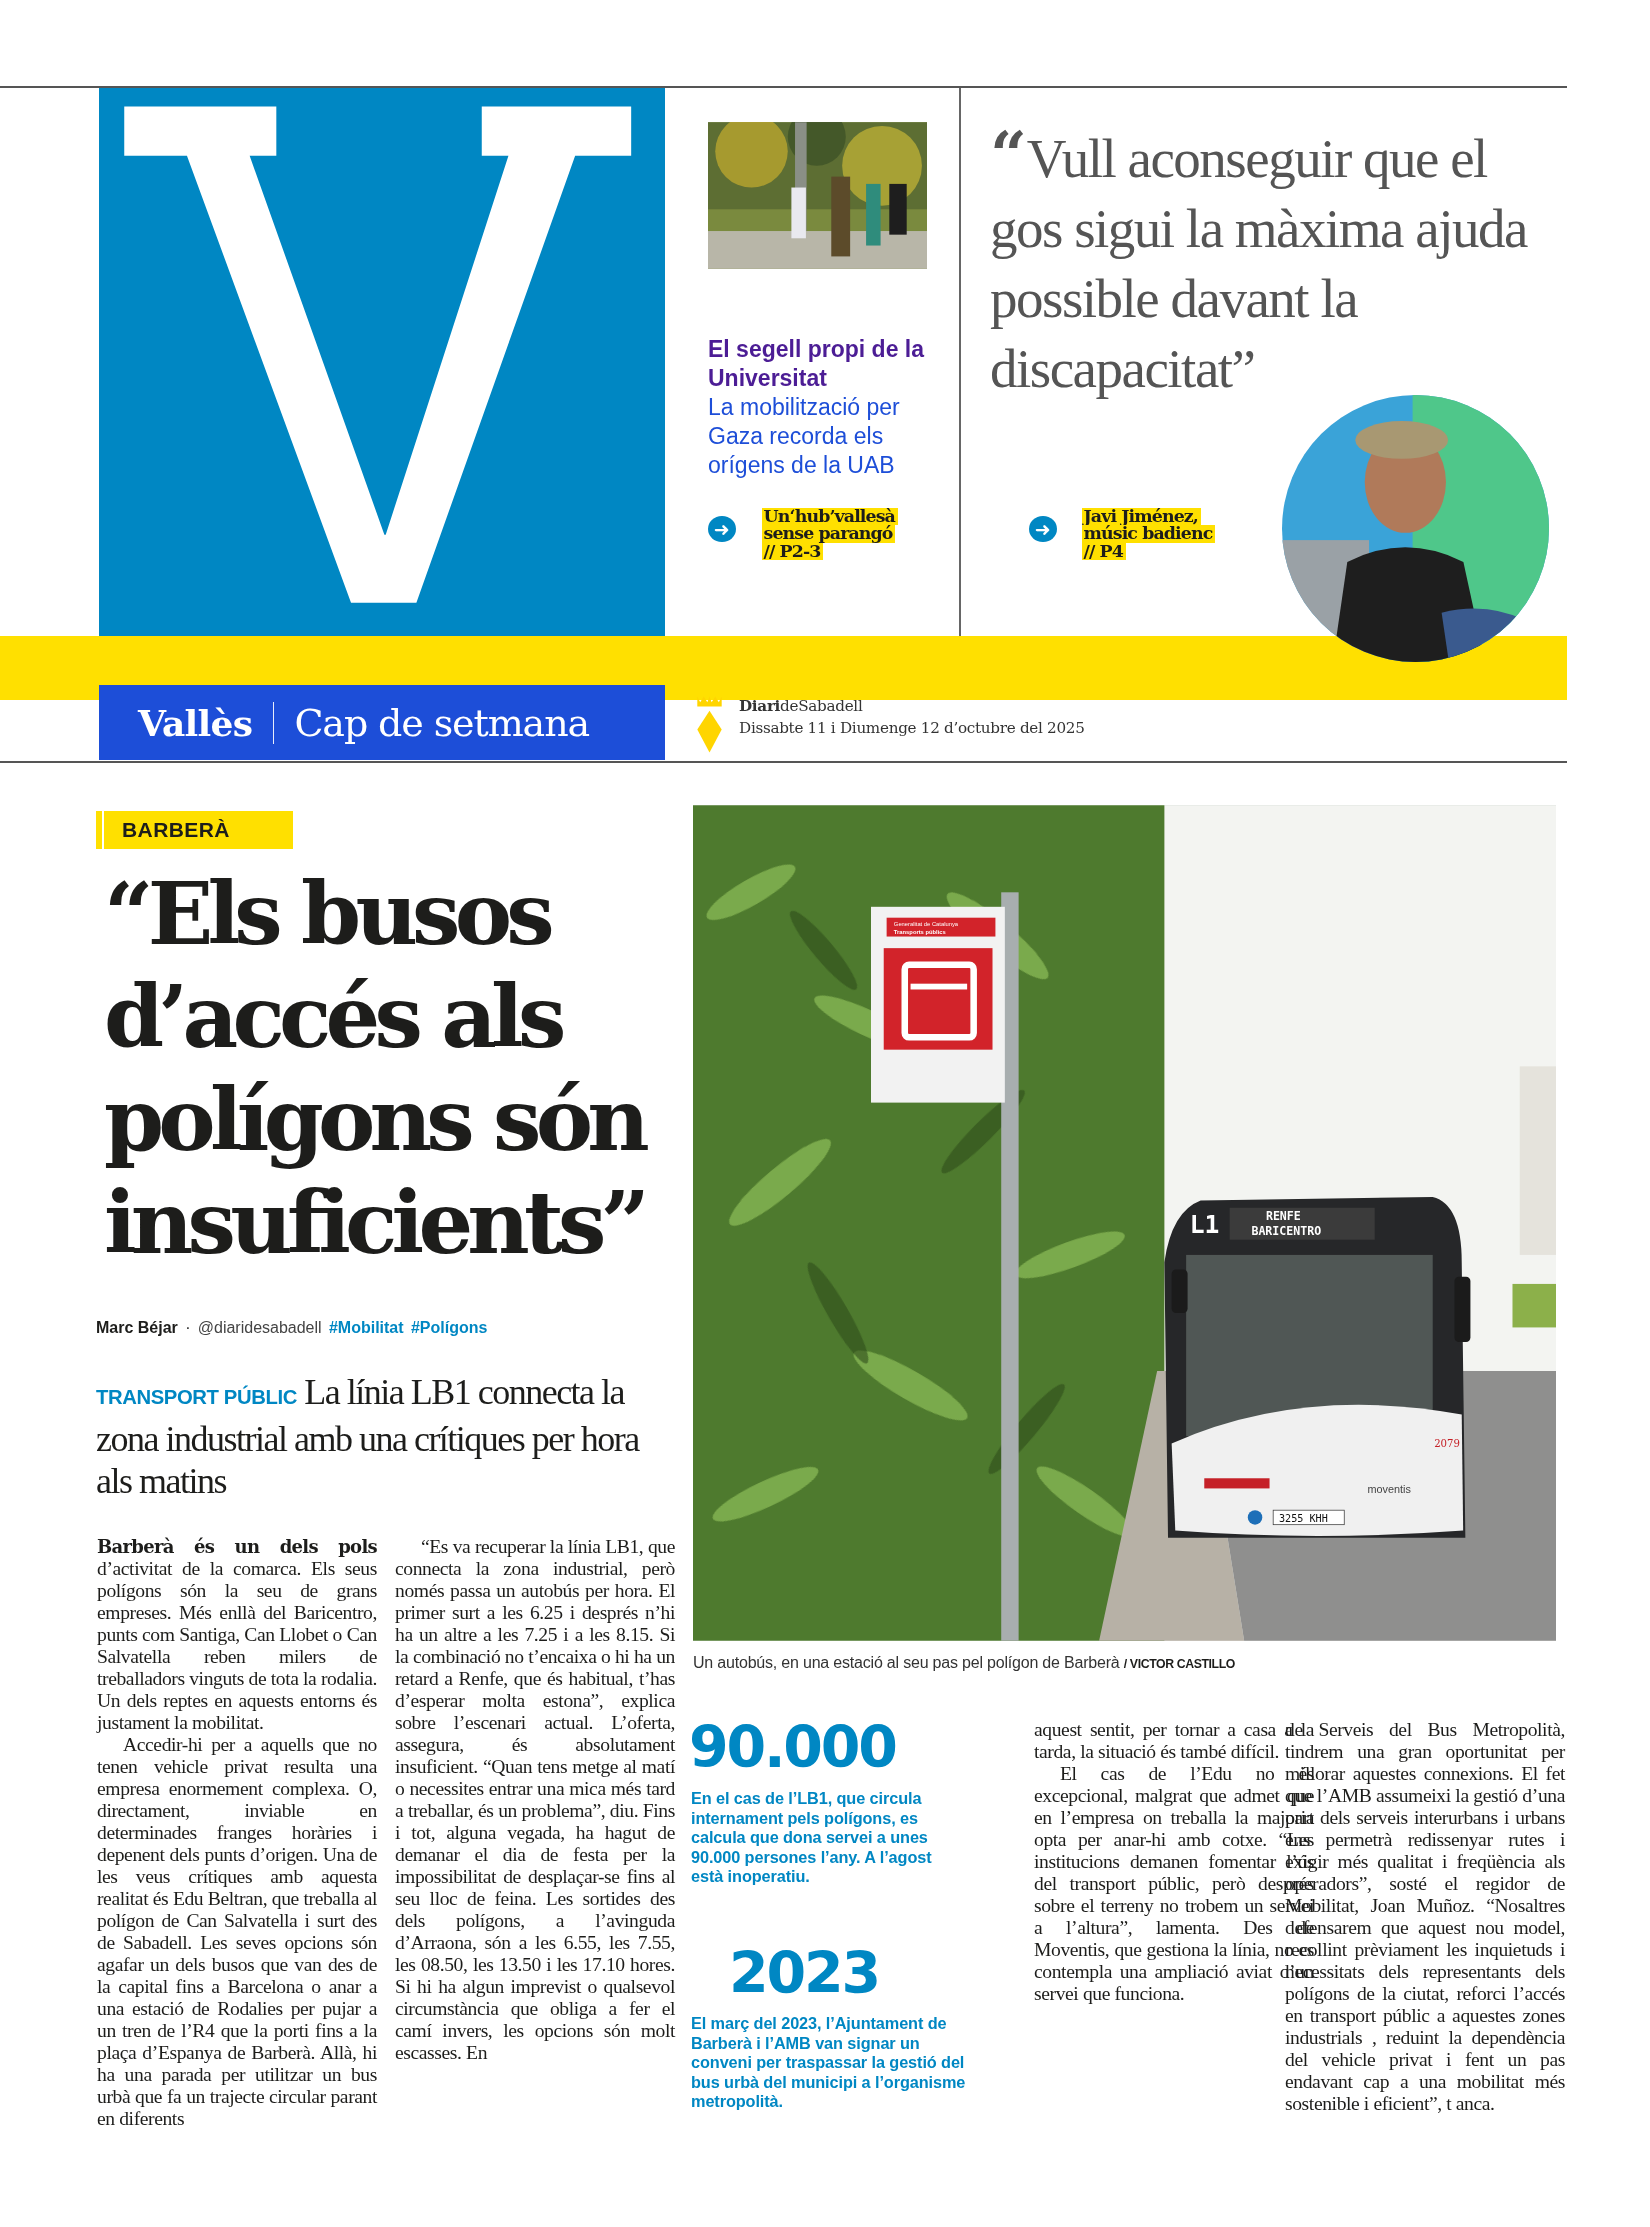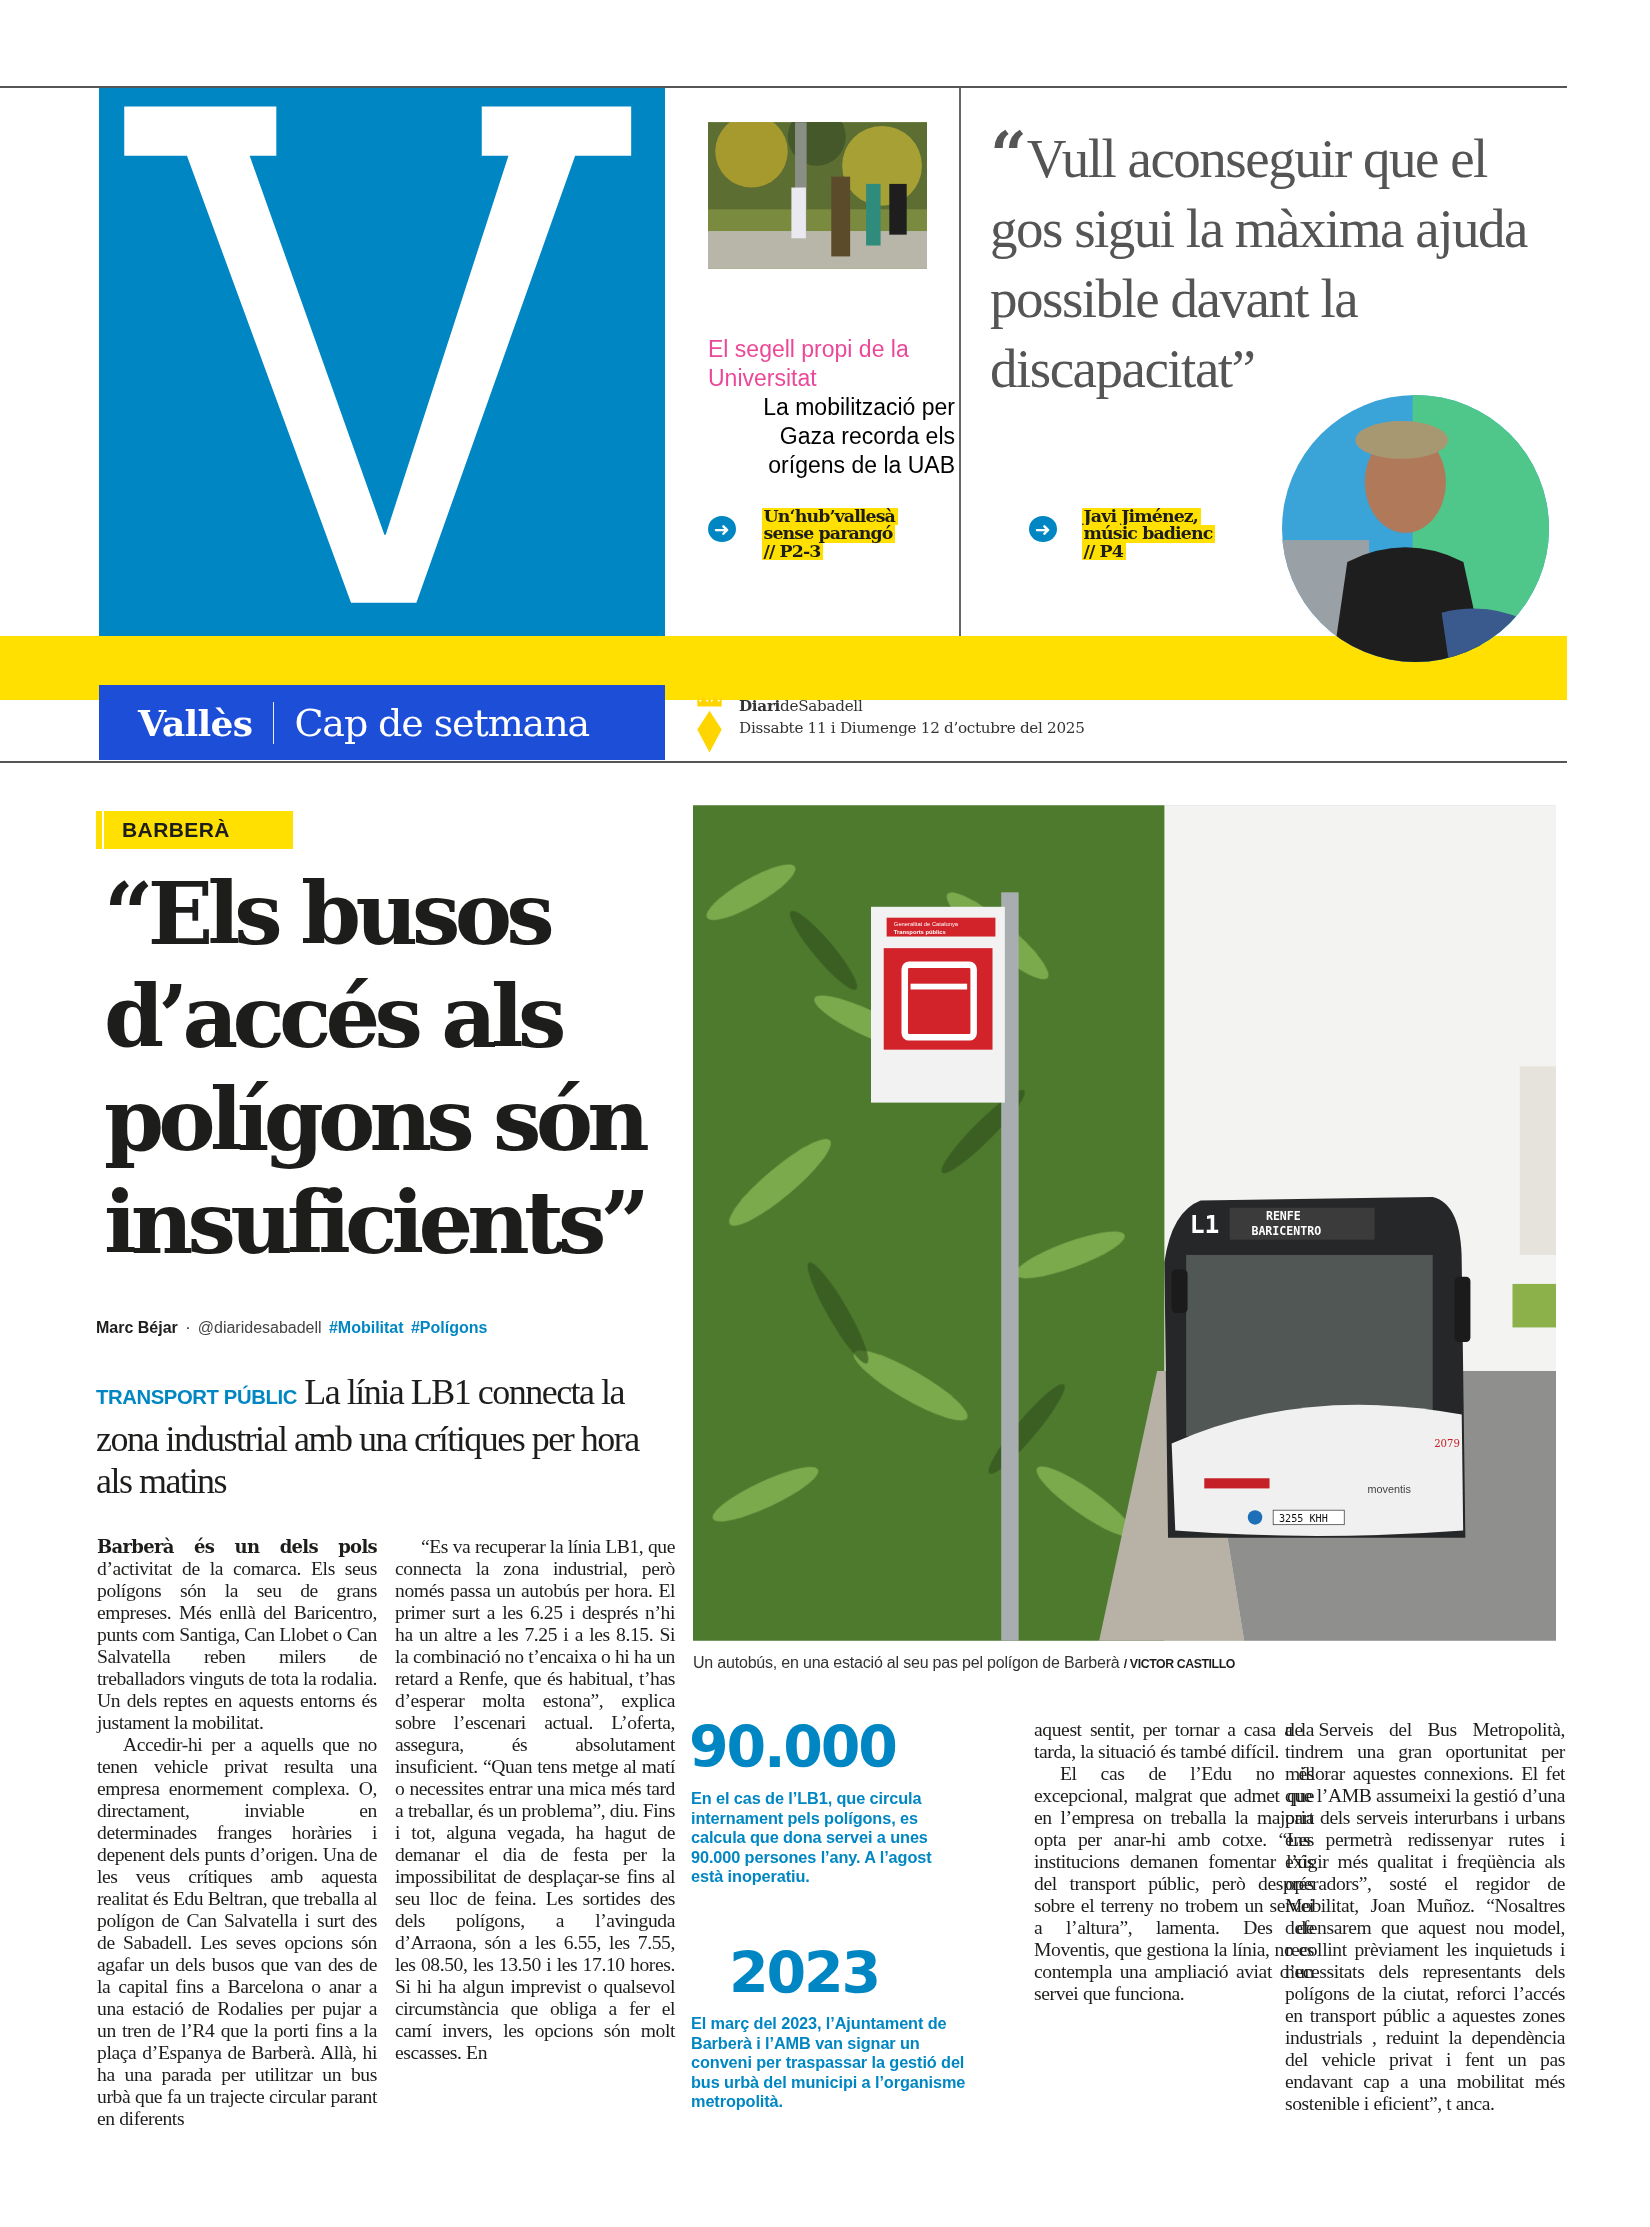--- a/index.html
+++ b/index.html
@@ -15,22 +15,22 @@
   #section-name { font-family:"DejaVu Serif", serif; font-weight:bold; font-size:36px; margin-left:39px; letter-spacing:-0.7px; }
   #section-sep { width:1.5px; height:42px; background:#fff; margin:0 20.3px; opacity:.9; }
   #section-sub { font-family:"DejaVu Serif", serif; font-size:38px; letter-spacing:-1.1px; }
   #brand { left:693px; top:695px; display:flex; align-items:flex-start; gap:13px; }
   #brand-logo { width:33px; height:59px; }
   #brand-text { font-family:"DejaVu Serif", serif; font-size:15.2px; color:#333; line-height:22px; letter-spacing:-0.3px; }
   #brand-name b { font-weight:bold; }
 
   
   #teaser1-photo { left:708px; top:122px; width:219px; height:147px; overflow:hidden; }
-  #teaser1-title { left:708px; top:335px; width:239px; font-family:"Liberation Sans", sans-serif; font-weight:normal; font-size:23px; line-height:29px; color:#ec4899; }
-  #teaser1-sub { left:708px; top:393px; width:247px; font-family:"Liberation Sans", sans-serif; font-size:23px; line-height:29px; color:#000000; font-weight:300;text-align:right; }
+  #teaser1-title { left:708px; top:335px; width:239px; font-family:"Liberation Sans", sans-serif; font-weight:bold; font-size:23px; line-height:29px; color:#4c1d95; }
+  #teaser1-sub { left:708px; top:393px; width:247px; font-family:"Liberation Sans", sans-serif; font-size:23px; line-height:29px; color:#1d4ed8; font-weight:300; }
   .arrow-btn { position:absolute; width:27.6px; height:26px; border-radius:50%; background:#0087c3; display:flex; align-items:center; justify-content:center; color:#fff; font-size:19px; font-weight:bold; font-family:"DejaVu Sans", sans-serif; }
   .ref-label { position:absolute; font-family:"DejaVu Serif", serif; font-weight:bold; font-size:17.4px; line-height:17.4px; letter-spacing:-0.9px; color:#1d1d1b; }
   .ref-label span { background:#ffe000; padding:0 2.9px 0 1.5px; display:inline-block; }
   #teaser-divider { left:959px; top:88px; width:1.5px; height:548px; background:#666; }
 
   
   #quote-text { left:990px; top:120px; width:551px; font-family:"Liberation Serif", serif; font-size:55px; line-height:70px; color:#555; letter-spacing:-1.5px; }
   #quote-mark { font-family:"DejaVu Serif", serif; font-weight:bold; color:#555; font-size:64px; letter-spacing:-5.8px; margin-right:5.8px; }
   #quote-photo { left:1282px; top:395px; width:267px; height:267px; border-radius:50%; overflow:hidden; }
 

